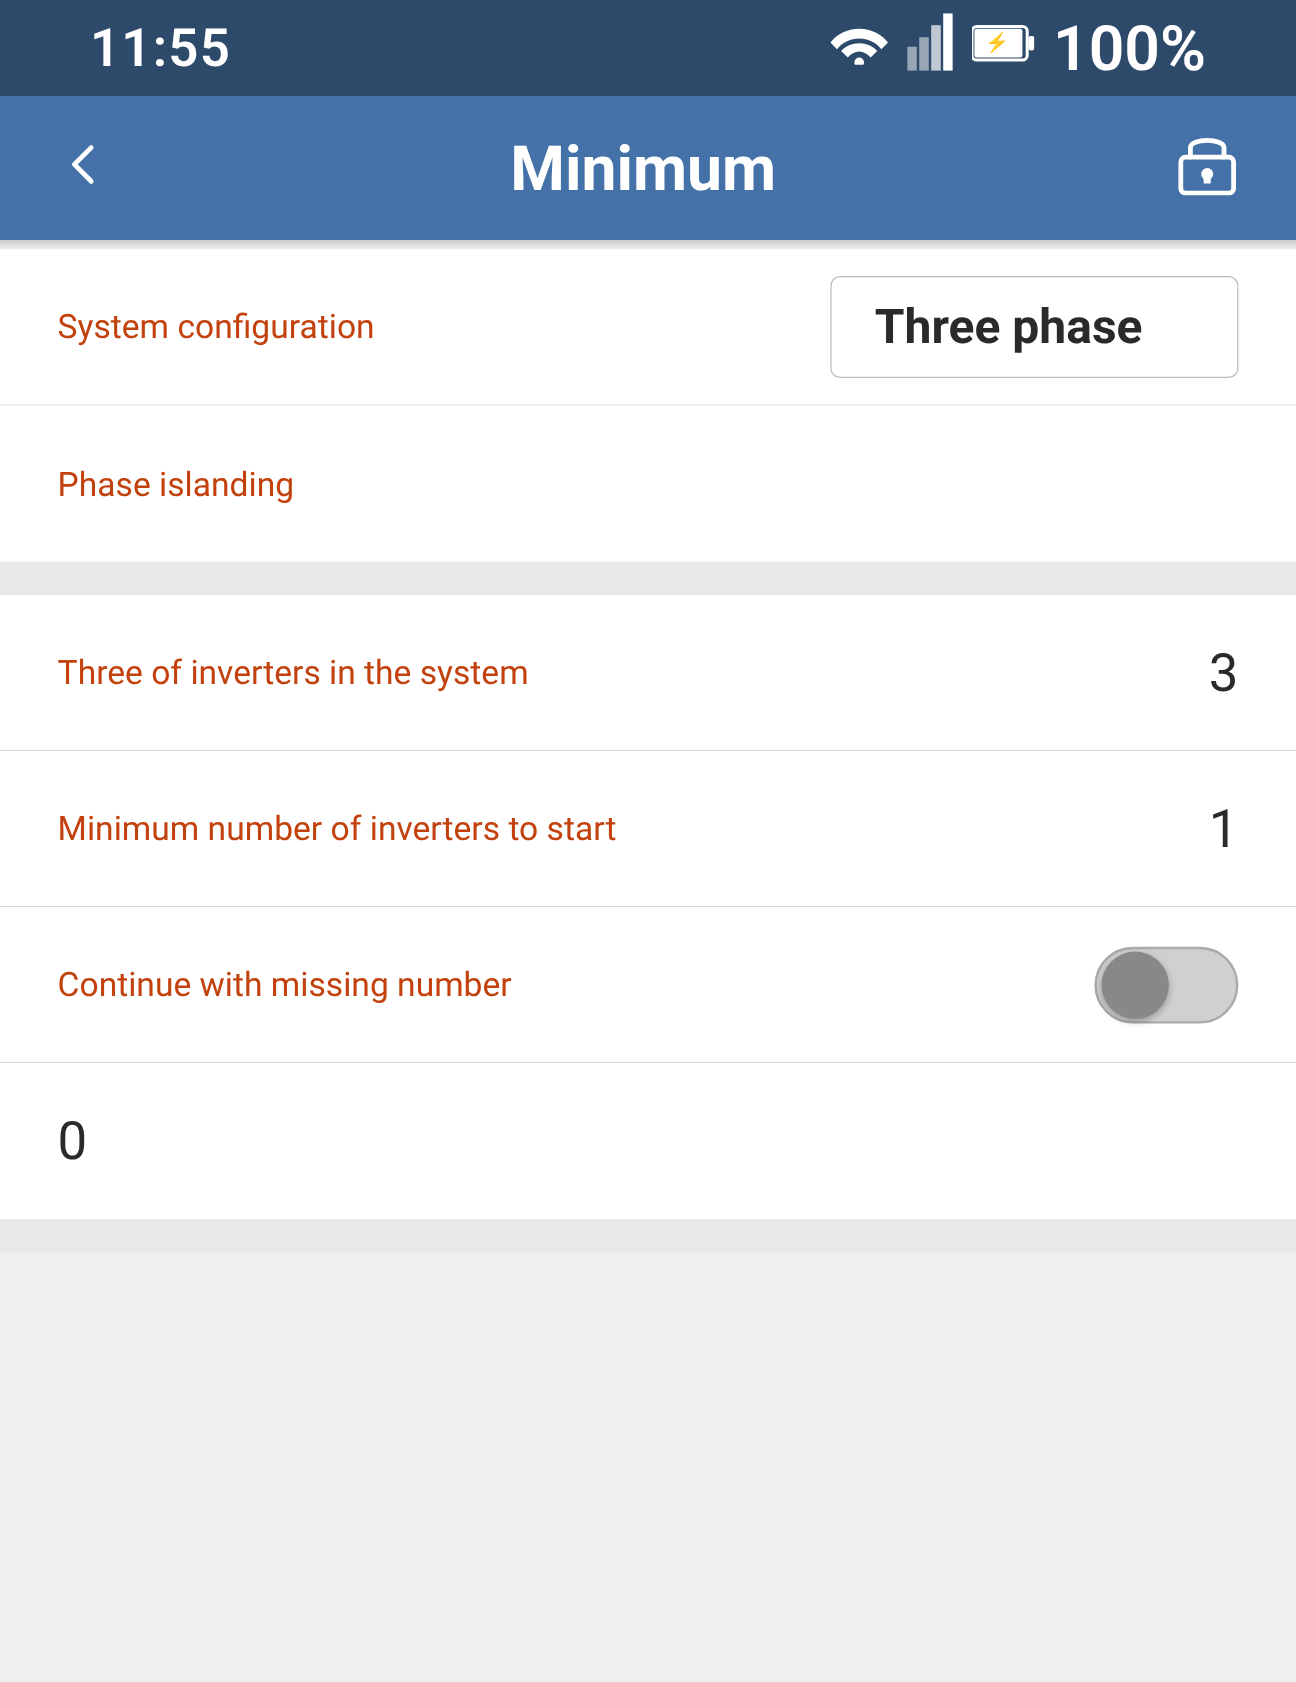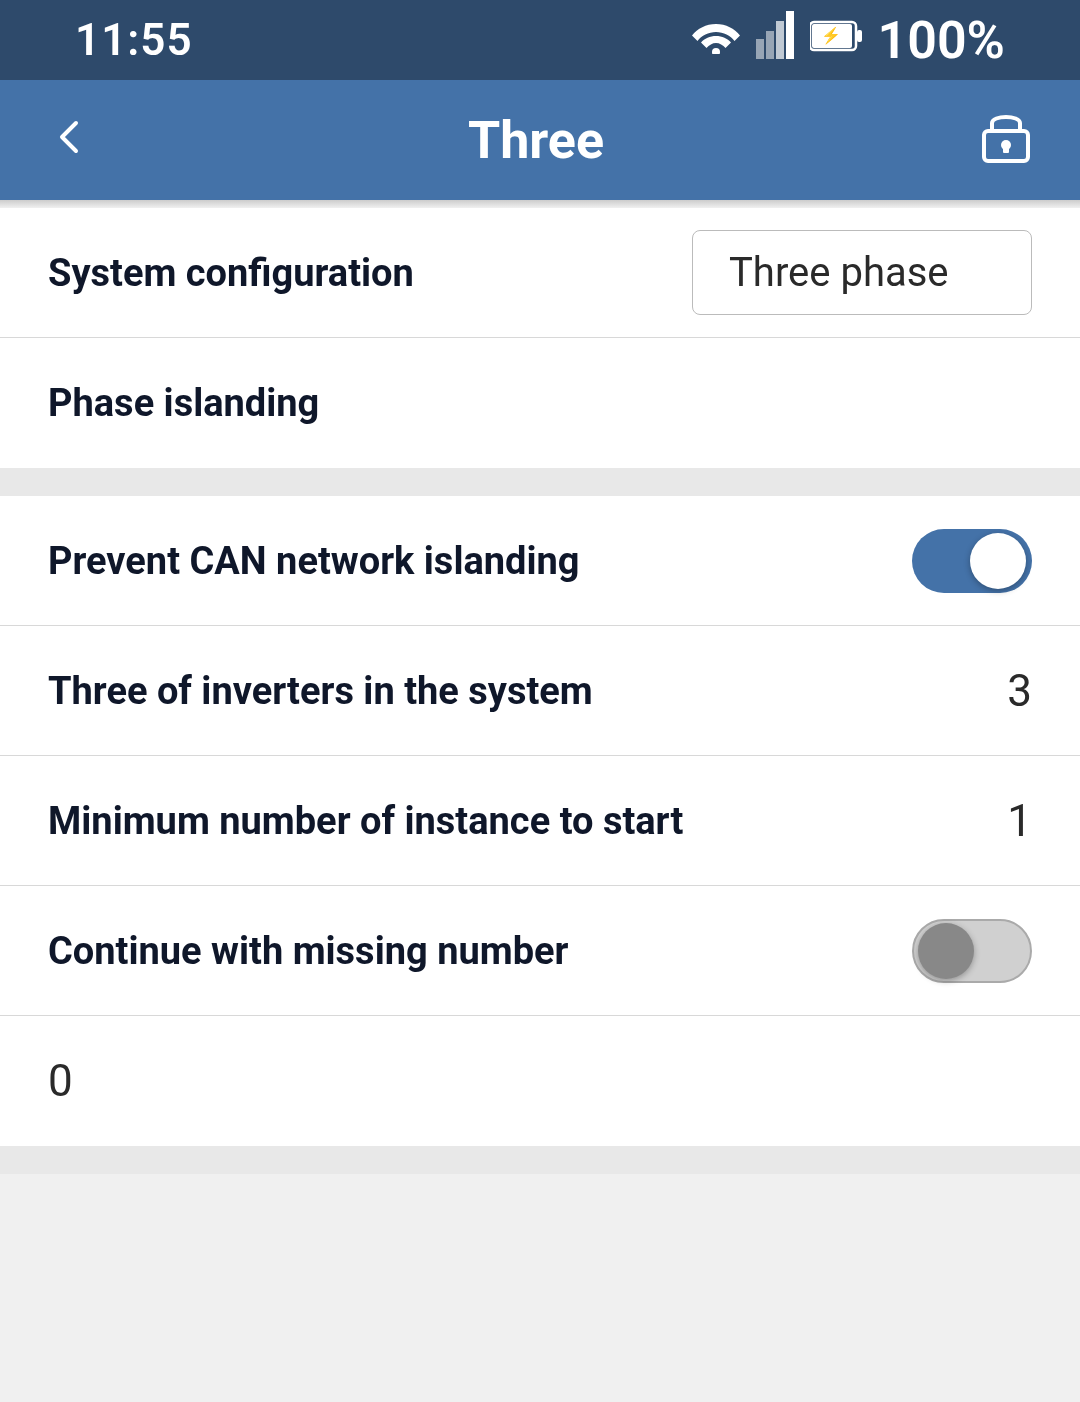--- a/index.html
+++ b/index.html
@@ -107,35 +107,36 @@
       min-height: 130px;
       background: white;
       border-bottom: 1px solid #d8d8d8;
     }
 
     .setting-row:last-child {
       border-bottom: none;
     }
 
     .setting-label {
-      font-size: 38px;
-      color: #0f172a;
-      font-weight: 700;
+      font-size: 28px;
+      color: #c2410c;
+      font-weight: 400;
     }
 
     
     .select-box {
       border: 1.5px solid #bbb;
       border-radius: 8px;
       padding: 18px 36px;
       font-size: 40px;
       color: #2a2a2a;
       background: white;
       min-width: 340px;
       text-align: left;
+      font-weight: bold;
     }
 
     .select-box-sm {
       min-width: 240px;
     }
 
     
     .toggle {
       width: 120px;
       height: 64px;
@@ -217,21 +218,21 @@
     <span class="battery-text">100%</span>
   </div>
 </div>
 
 <div class="app-bar">
   <span class="app-bar-back">
     <svg width="44" height="44" viewBox="0 0 44 44" fill="none">
       <path d="M28 8L14 22L28 36" stroke="white" stroke-width="4" stroke-linecap="round" stroke-linejoin="round"></path>
     </svg>
   </span>
-  <span class="app-bar-title">Three</span>
+  <span class="app-bar-title">Minimum</span>
   <span class="app-bar-lock">
     <svg width="52" height="58" viewBox="0 0 52 58" fill="none">
       <rect x="4" y="26" width="44" height="30" rx="4" stroke="white" stroke-width="4" fill="none"></rect>
       <path d="M12 26V18C12 10 40 10 40 18V26" stroke="white" stroke-width="4" fill="none" stroke-linecap="round"></path>
       <circle cx="26" cy="40" r="5" fill="white"></circle>
       <rect x="23" y="40" width="6" height="8" rx="1" fill="white"></rect>
     </svg>
   </span>
 </div>
 
@@ -249,34 +250,28 @@
 
     <div class="setting-row">
       <span class="setting-label">Phase islanding</span>
     </div>
   </div>
 
   <div class="section-divider"></div>
 
   <div class="section-white">
 
-    <div class="setting-row">
-      <span class="setting-label">Prevent CAN network islanding</span>
-      <div class="toggle on">
-        <div class="toggle-knob"></div>
-      </div>
-    </div>
 
     <div class="setting-row">
       <span class="setting-label">Three of inverters in the system</span>
       <span class="setting-value">3</span>
     </div>
 
     <div class="setting-row">
-      <span class="setting-label">Minimum number of instance to start</span>
+      <span class="setting-label">Minimum number of inverters to start</span>
       <span class="setting-value">1</span>
     </div>
 
     <div class="setting-row">
       <span class="setting-label">Continue with missing number</span>
       <div class="toggle off">
         <div class="toggle-knob"></div>
       </div>
     </div>
 

